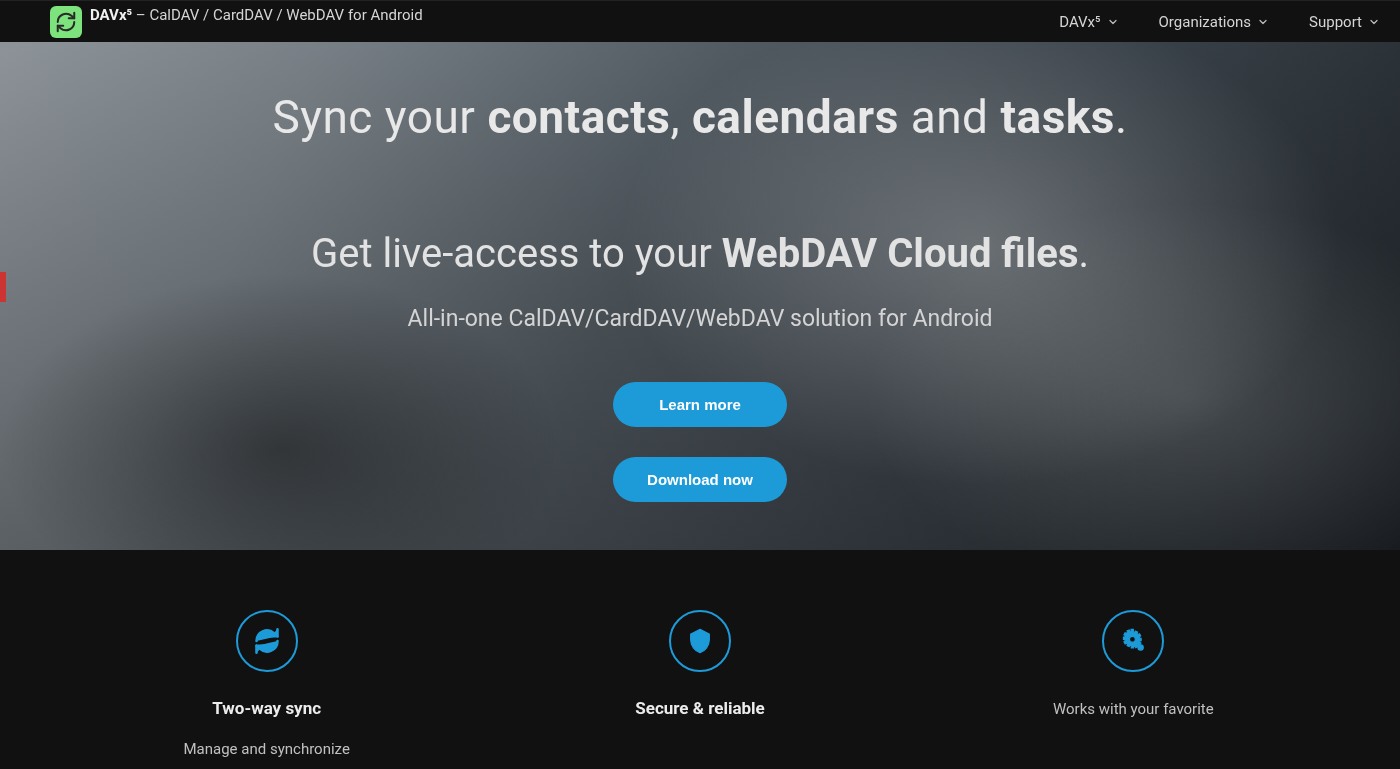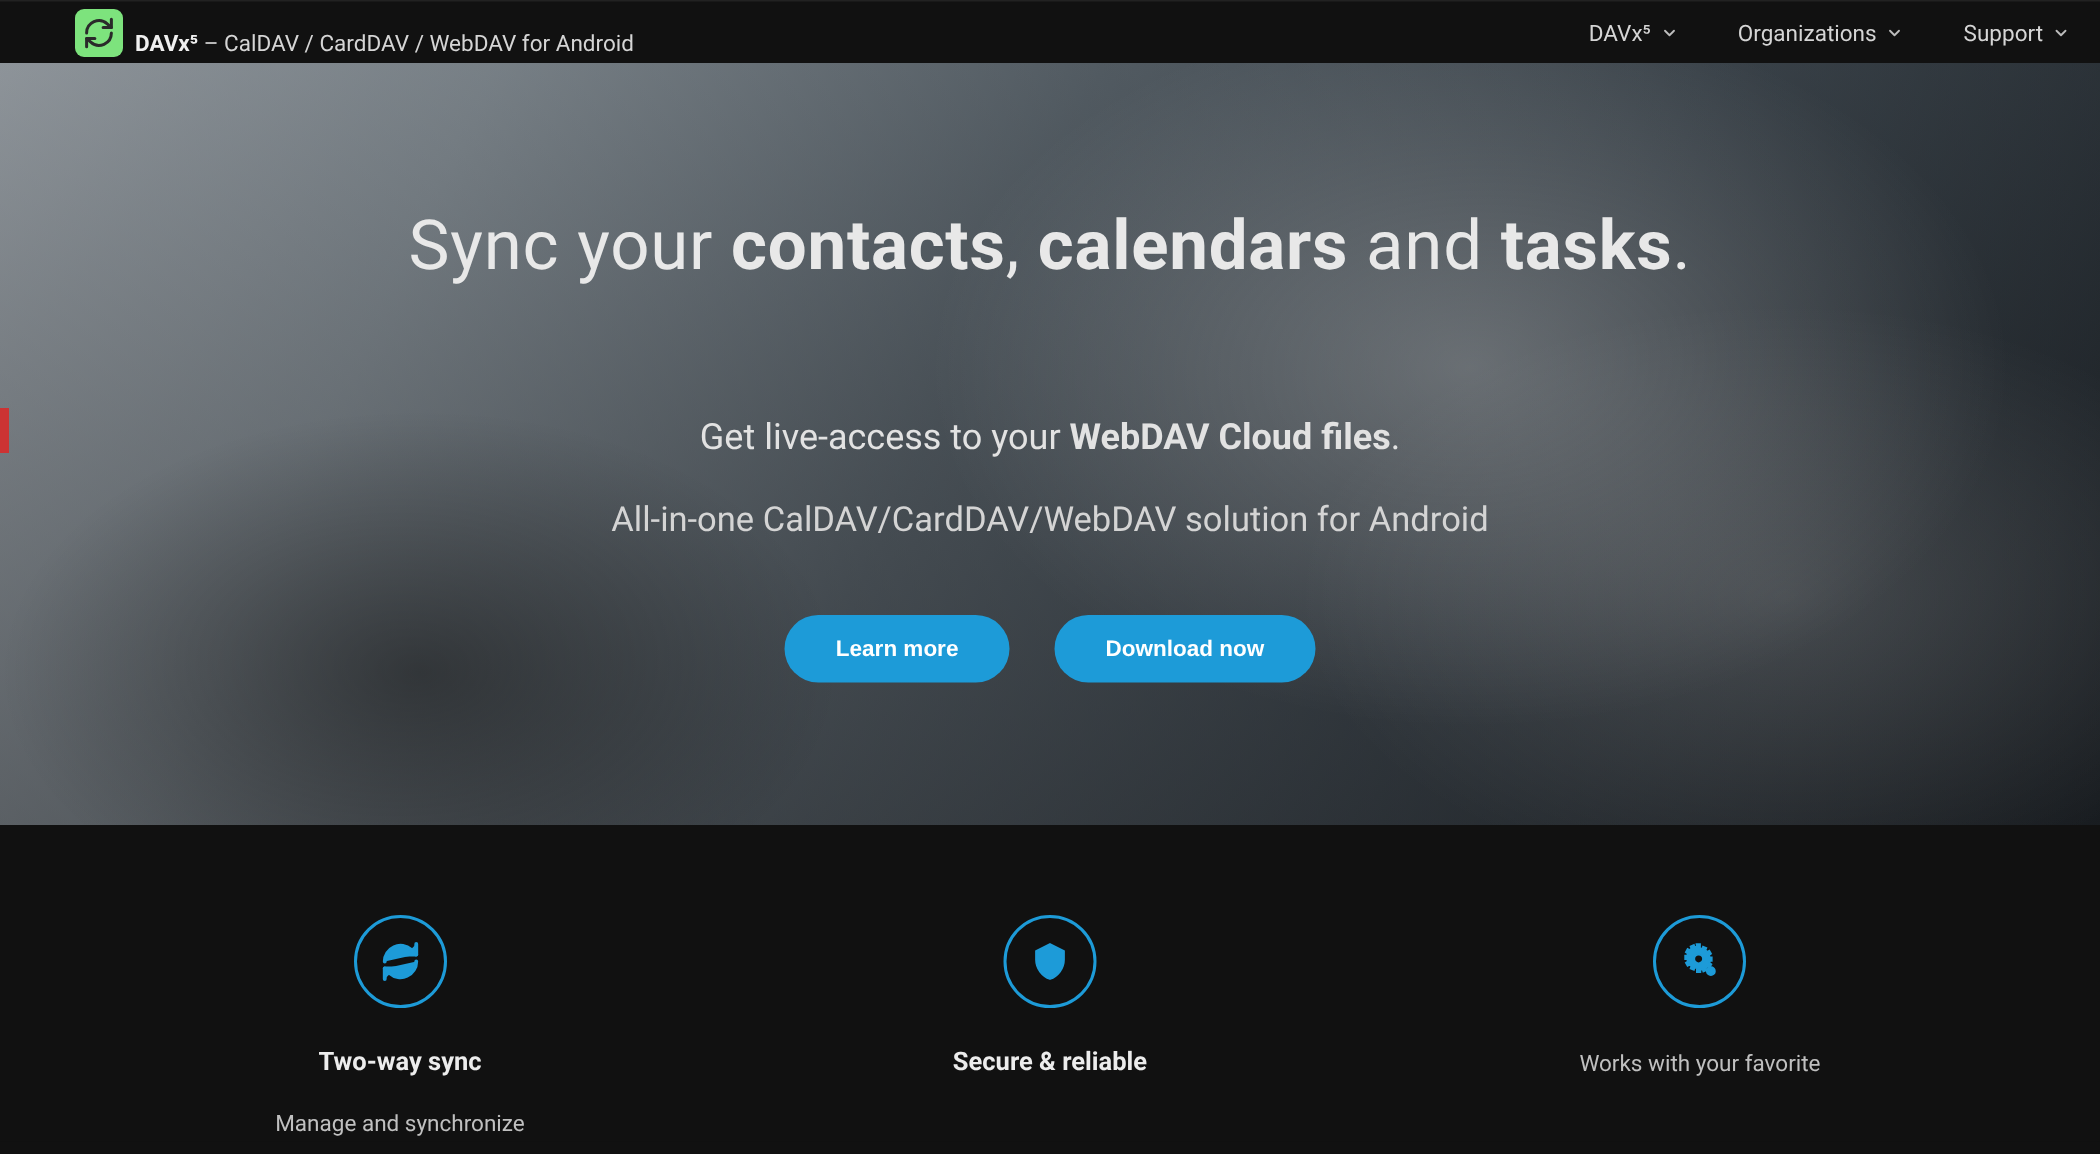--- a/index.html
+++ b/index.html
@@ -16,21 +16,21 @@
     display: flex;
     align-items: center;
     justify-content: space-between;
     background: #111;
     height: 42px;
     padding: 0 20px 0 10px;
     border-top: 1px solid #222;
   }
   .brand {
     display: flex;
-    align-items: flex-end;
+    align-items: flex-start;
     gap: 8px;
     padding-left: 40px;
   }
   .brand-logo {
     width: 32px; height: 32px;
     border-radius: 6px;
     background: #7de37d;
     display: flex; align-items: center; justify-content: center;
   }
   .brand-logo svg { width: 22px; height: 22px; }
@@ -70,34 +70,34 @@
     background: #c33;
   }
   .hero h1 {
     font-size: 46px; font-weight: 400; color: #e8e8e8;
     letter-spacing: 0.5px;
     position: relative; z-index: 1;
     margin-bottom: 40px;
   }
   .hero h1 strong { font-weight: 700; }
   .hero h2 {
-    font-size: 24px; font-weight: 400; color: #e2e2e2;
+    font-size: 40px; font-weight: 400; color: #e2e2e2;
     position: relative; z-index: 1;
     margin-bottom: 28px;
     margin-top: 46px;
   }
   .hero h2 strong { font-weight: 700; }
   .hero .tagline {
     font-size: 23px; color: #d4d4d4;
     position: relative; z-index: 1;
     margin-bottom: 50px;
   }
   .hero-buttons {
     display: flex; gap: 30px;
-    position: relative; z-index: 1;
+    position: relative; z-index: 1; flex-direction: column;
   }
   .btn {
     background: #1d9bd8;
     color: #fff;
     font-size: 15px; font-weight: 600;
     padding: 14px 34px;
     border: none; border-radius: 28px;
     cursor: pointer;
   }
 

